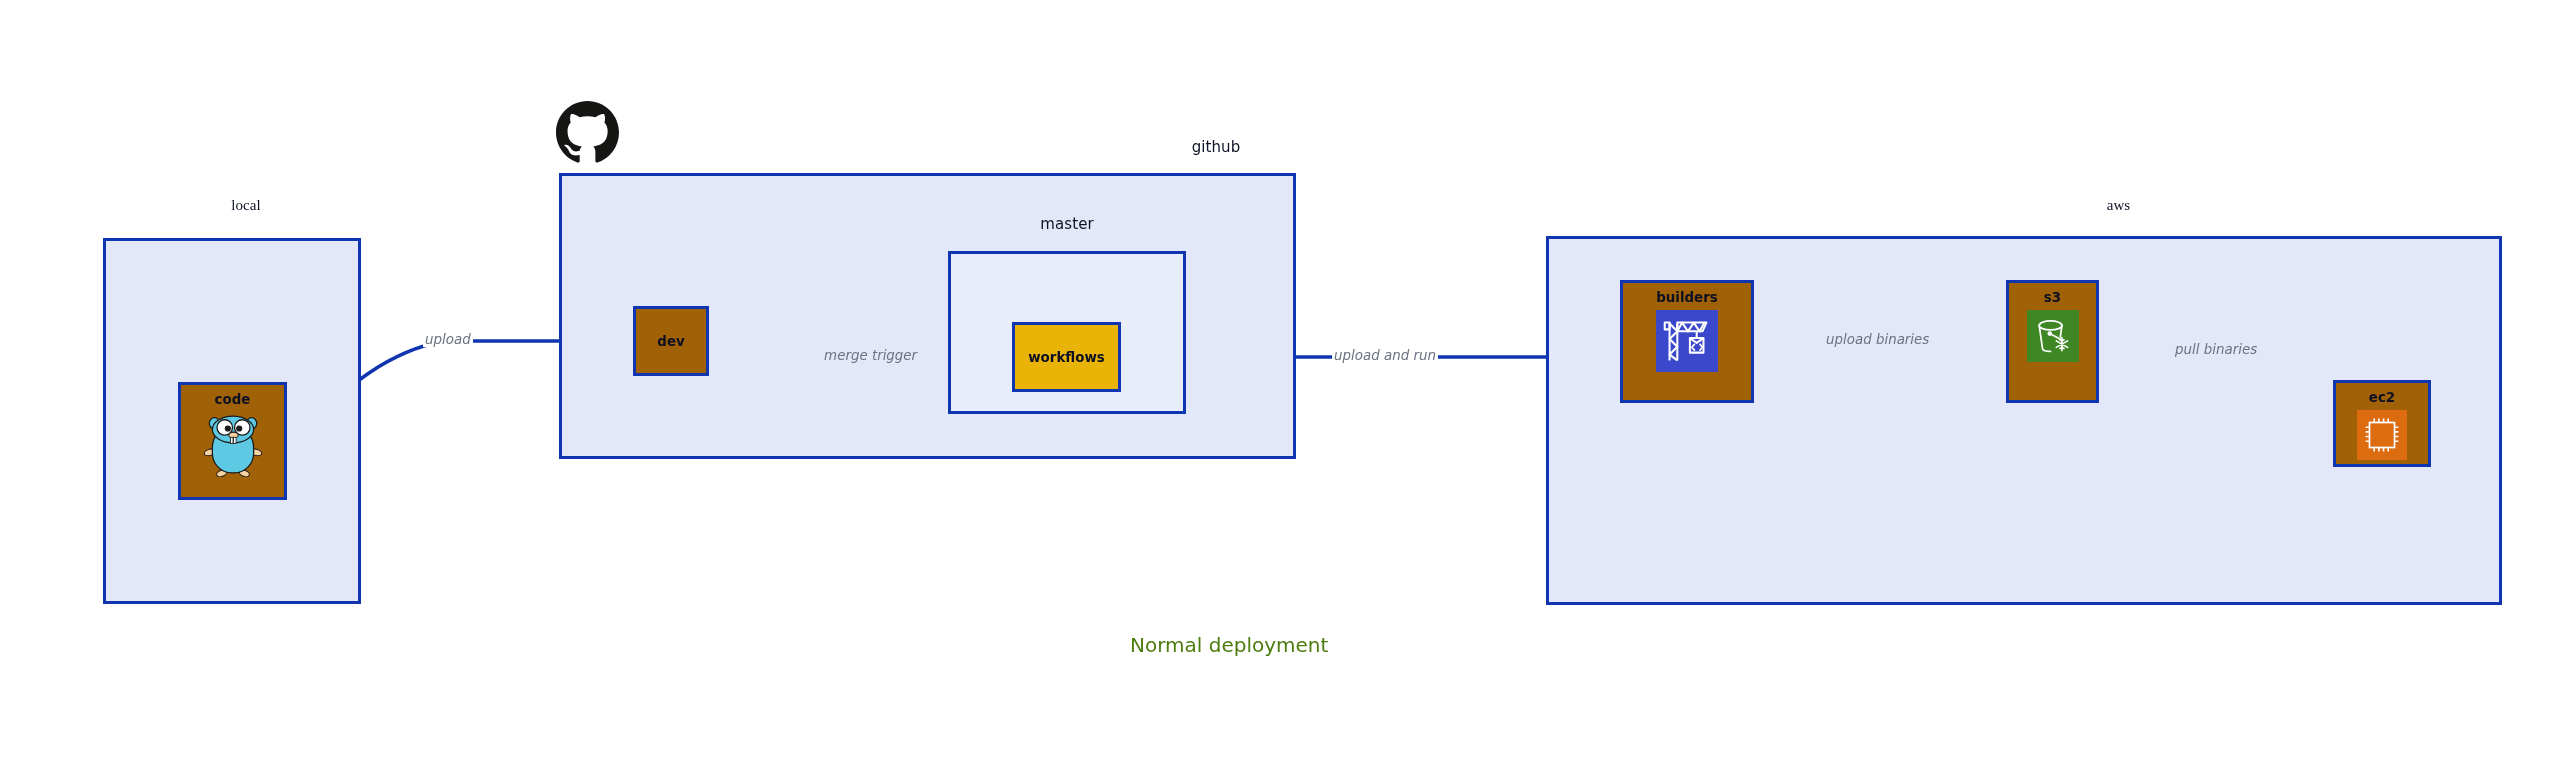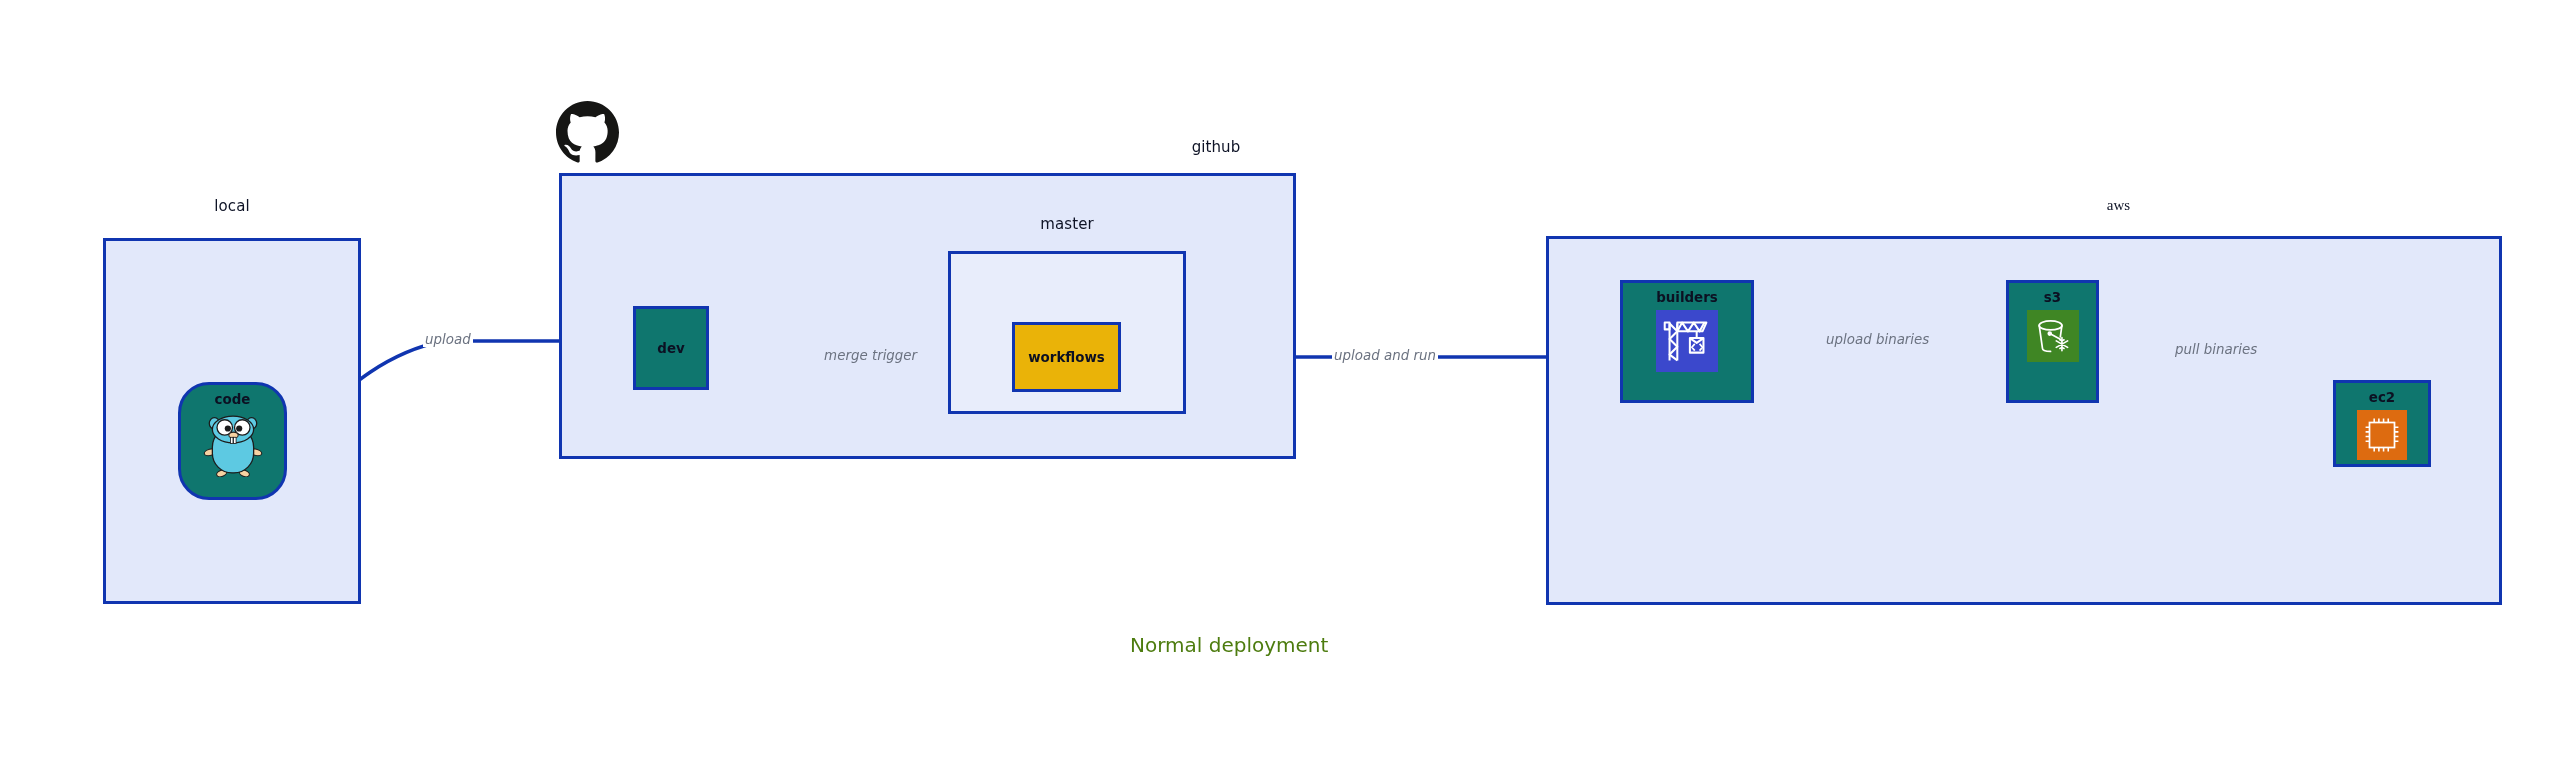--- a/index.html
+++ b/index.html
@@ -41,21 +41,21 @@
     font-weight: 400;
     letter-spacing: 0.1px;
     white-space: nowrap;
     text-align: center;
     font-family: "DejaVu Sans", "Liberation Sans", sans-serif;
   }
   
   .leaf {
     position: absolute;
     box-sizing: border-box;
-    background: #0f766e;
+    background: #a16207;
     border: 3.1px solid #1035b0;
     display: flex;
     flex-direction: column;
     align-items: center;
   }
   .leaf-label {
     color: #0c1022;
     font-size: 13.4px;
     font-weight: 700;
     white-space: nowrap;
@@ -120,23 +120,23 @@
 
     <path d="M 2177 693 L 3141 693" fill="none" stroke="#1035b0" stroke-width="7" marker-end="url(#arrow)"></path>
 
     <path d="M 3408 662 L 3893 662" fill="none" stroke="#1035b0" stroke-width="7" marker-end="url(#arrow)"></path>
 
     <path d="M 4072 663 C 4180 678 4230 690 4320 706" fill="none" stroke="#1035b0" stroke-width="7"></path>
     <path d="M 4330 707 C 4430 740 4530 790 4598 833" fill="none" stroke="#1035b0" stroke-width="7" marker-end="url(#arrow)"></path>
   </svg>
 
   <div class="cluster node" style="left:103px; top:238px; width:258px; height:366px;"></div>
-  <div class="cluster-label" style="left:103px; top:197px; width:258px;">local</div>
-
-  <div class="leaf" style="left:178px; top:382px; width:109px; height:118px;border-radius:31px;">
+  <div class="cluster-label" style="left:117px; top:197px; width:258px;font-family:Liberation Serif, serif;">local</div>
+
+  <div class="leaf" style="left:178px; top:382px; width:109px; height:118px;">
     <span class="leaf-label">code</span>
     <span class="leaf-icon">
       <svg width="62" height="65" viewBox="0 0 120 126" xmlns="http://www.w3.org/2000/svg">
 
         <ellipse cx="16" cy="78" rx="12" ry="6" fill="#f6d2a2" stroke="#1c1c1c" stroke-width="2" transform="rotate(-16 16 78)"></ellipse>
         <ellipse cx="104" cy="78" rx="12" ry="6" fill="#f6d2a2" stroke="#1c1c1c" stroke-width="2" transform="rotate(16 104 78)"></ellipse>
 
         <ellipse cx="38" cy="119" rx="10" ry="6" fill="#f6d2a2" stroke="#1c1c1c" stroke-width="2" transform="rotate(-20 38 119)"></ellipse>
         <ellipse cx="82" cy="119" rx="10" ry="6" fill="#f6d2a2" stroke="#1c1c1c" stroke-width="2" transform="rotate(20 82 119)"></ellipse>
 
@@ -167,21 +167,21 @@
     <svg width="63" height="63" viewBox="0 0 16 16" xmlns="http://www.w3.org/2000/svg">
       <path fill="#161614" d="M8 0C3.58 0 0 3.58 0 8c0 3.54 2.29 6.53 5.47 7.59.4.07.55-.17.55-.38
         0-.19-.01-.82-.01-1.49-2.01.37-2.53-.49-2.69-.94-.09-.23-.48-.94-.82-1.13-.28-.15-.68-.52-.01-.53.63-.01 1.08.58
         1.23.82.72 1.21 1.87.87 2.33.66.07-.52.28-.87.51-1.07-1.78-.2-3.64-.89-3.64-3.95 0-.87.31-1.59.82-2.15-.08-.2-.36-1.02.08-2.12
         0 0 .67-.21 2.2.82.64-.18 1.32-.27 2-.27s1.36.09 2 .27c1.53-1.04 2.2-.82 2.2-.82.44 1.1.16 1.92.08 2.12.51.56.82
         1.27.82 2.15 0 3.07-1.87 3.75-3.65 3.95.29.25.54.73.54 1.48 0 1.07-.01 1.93-.01 2.2 0 .21.15.46.55.38A8.01 8.01 0
         0 0 16 8c0-4.42-3.58-8-8-8z"></path>
     </svg>
   </div>
 
-  <div class="leaf" style="left:633px; top:306px; width:76px; height:84px; justify-content:center;">
+  <div class="leaf" style="left:633px; top:306px; width:76px; height:70px; justify-content:center;">
     <span class="leaf-label" style="margin-top:0;">dev</span>
   </div>
 
   <div class="cluster inner node" style="left:948px; top:251px; width:238px; height:163px;"></div>
   <div class="cluster-label" style="left:948px; top:215px; width:238px;">master</div>
 
   <div class="leaf" style="left:1012px; top:322px; width:109px; height:70px; justify-content:center; background:#eab308;">
     <span class="leaf-label" style="margin-top:0;">workflows</span>
   </div>
 

